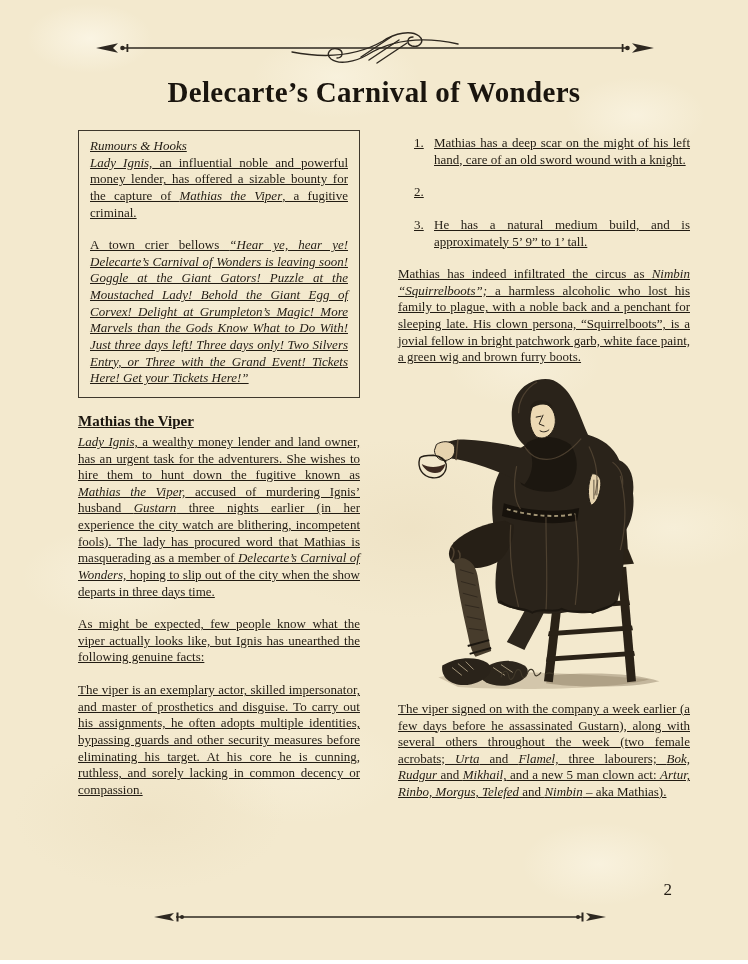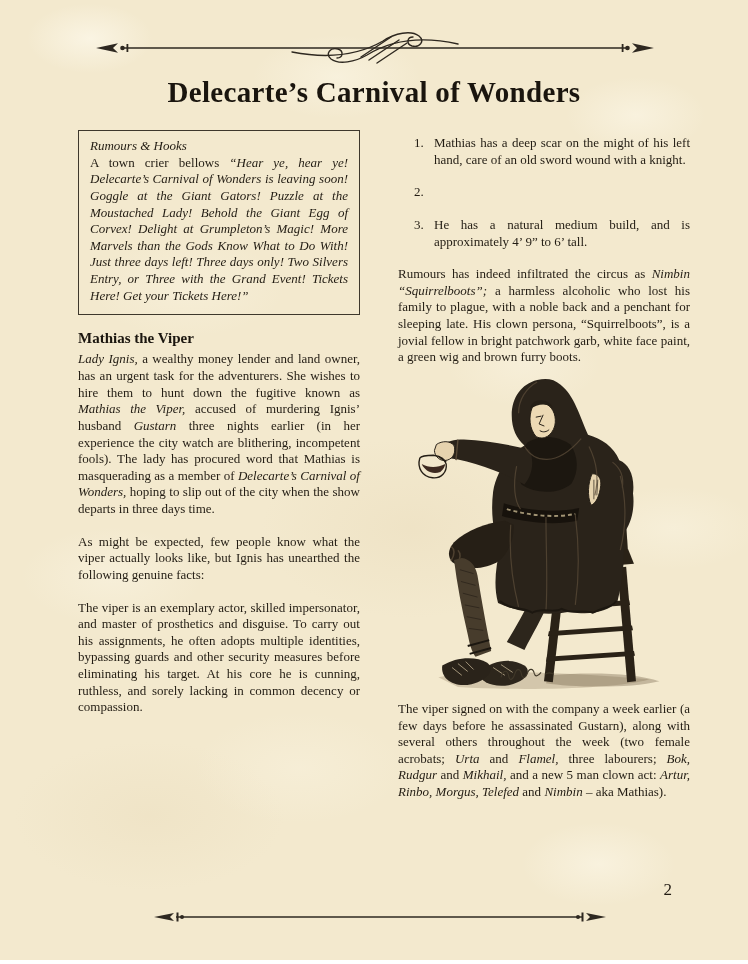--- a/index.html
+++ b/index.html
@@ -25,21 +25,21 @@
       radial-gradient(200px 120px at 55% 55%, rgba(231,216,182,.35), rgba(231,216,182,0) 75%),
       radial-gradient(180px 100px at 20% 85%, rgba(231,216,182,.3), rgba(231,216,182,0) 75%);
   }
   .ornament{position:absolute;}
   .ornament svg{display:block;}
   .title{
     position:absolute;left:0;top:76px;width:748px;
     text-align:center;font-size:29px;font-weight:bold;
     letter-spacing:.3px;color:#1a150e;
   }
-  .col{position:absolute;font-size:13px;line-height:1.28;text-align:justify;}
+  .col{position:absolute;font-size:13px;line-height:1.28;text-align:justify;text-decoration:underline;}
   .col-left{left:78px;top:130px;width:282px;}
   .col-right{left:398px;top:135px;width:292px;}
   .rumours-box{
     border:1.5px solid #3e382c;
     padding:7px 11px 10px 11px;
     margin:0 0 14px 0;
   }
   .rumours-box .box-head{font-style:italic;}
   p.body-p{margin:0;}
   p.body-p + p.body-p{margin-top:16px;}
@@ -79,43 +79,44 @@
         <path d="M283,36 L313,16"></path>
       </g>
     </svg>
   </div>
 
   <div class="title">Delecarte’s Carnival of Wonders</div>
 
   <div class="col col-left">
     <div class="rumours-box">
       <div class="box-head">Rumours &amp; Hooks</div>
+      <p class="body-p"><i>Lady Ignis,</i><span> an influential noble and powerful money lender, has offered a sizable bounty for the capture of </span><i>Mathias the Viper</i><span>, a fugitive criminal.</span></p>
       <p class="body-p"><span>A town crier bellows </span><i>“Hear ye, hear ye! Delecarte’s Carnival of Wonders is leaving soon! Goggle at the Giant Gators! Puzzle at the Moustached Lady! Behold the Giant Egg of Corvex! Delight at Grumpleton’s Magic! More Marvels than the Gods Know What to Do With! Just three days left! Three days only! Two Silvers Entry, or Three with the Grand Event! Tickets Here! Get your Tickets Here!”</i></p>
     </div>
     <div class="section-head">Mathias the Viper</div>
     <p class="body-p"><i>Lady Ignis,</i><span> a wealthy money lender and land owner, has an urgent task for the adventurers. She wishes to hire them to hunt down the fugitive known as </span><i>Mathias the Viper,</i><span> accused of murdering Ignis’ husband </span><i>Gustarn</i><span> three nights earlier (in her experience the city watch are blithering, incompetent fools). The lady has procured word that Mathias is masquerading as a member of </span><i>Delecarte’s Carnival of Wonders,</i><span> hoping to slip out of the city when the show departs in three days time.</span></p>
     <p class="body-p"><span>As might be expected, few people know what the viper actually looks like, but Ignis has unearthed the following genuine facts:</span></p>
     <p class="body-p"><span>The viper is an exemplary actor, skilled impersonator, and master of prosthetics and disguise. To carry out his assignments, he often adopts multiple identities, bypassing guards and other security measures before eliminating his target. At his core he is cunning, ruthless, and sorely lacking in common decency or compassion.</span></p>
   </div>
 
   <div class="col col-right">
     <div>
       <div class="fact-row">
         <div class="fact-num">1.</div>
         <div class="fact-text">Mathias has a deep scar on the might of his left hand, care of an old sword wound with a knight.</div>
       </div>
       <div class="fact-row">
         <div class="fact-num">2.</div>
       </div>
       <div class="fact-row">
         <div class="fact-num">3.</div>
-        <div class="fact-text">He has a natural medium build, and is approximately 4’ 9” to 6’ tall.</div>
+        <div class="fact-text">He has a natural medium build, and is approximately 5’ 9” to 1’ tall.</div>
       </div>
     </div>
-    <p class="body-p"><span>Rumours has indeed infiltrated the circus as </span><i>Nimbin “Squirrelboots”;</i><span> a harmless alcoholic who lost his family to plague, with a noble back and a penchant for sleeping late. His clown persona, “Squirrelboots”, is a jovial fellow in bright patchwork garb, white face paint, a green wig and brown furry boots.</span></p>
+    <p class="body-p"><span>Mathias has indeed infiltrated the circus as </span><i>Nimbin “Squirrelboots”;</i><span> a harmless alcoholic who lost his family to plague, with a noble back and a penchant for sleeping late. His clown persona, “Squirrelboots”, is a jovial fellow in bright patchwork garb, white face paint, a green wig and brown furry boots.</span></p>
 
     <div class="illustration">
       <svg width="282" height="313" viewBox="0 0 288 320" fill="none">
 
         <path d="M36,306 C80,298 150,300 252,308 C220,318 120,320 56,316 Z" fill="#8a775a" opacity="0.30"></path>
         <path d="M150,304 C190,300 240,302 262,310 C230,318 170,316 146,312 Z" fill="#6e5b41" opacity="0.35"></path>
 
         <g fill="#2a2217">
           <path d="M212,88 L224,86 L230,180 L218,182 Z"></path>
           <path d="M146,182 L230,175 L236,190 L152,197 Z"></path>

